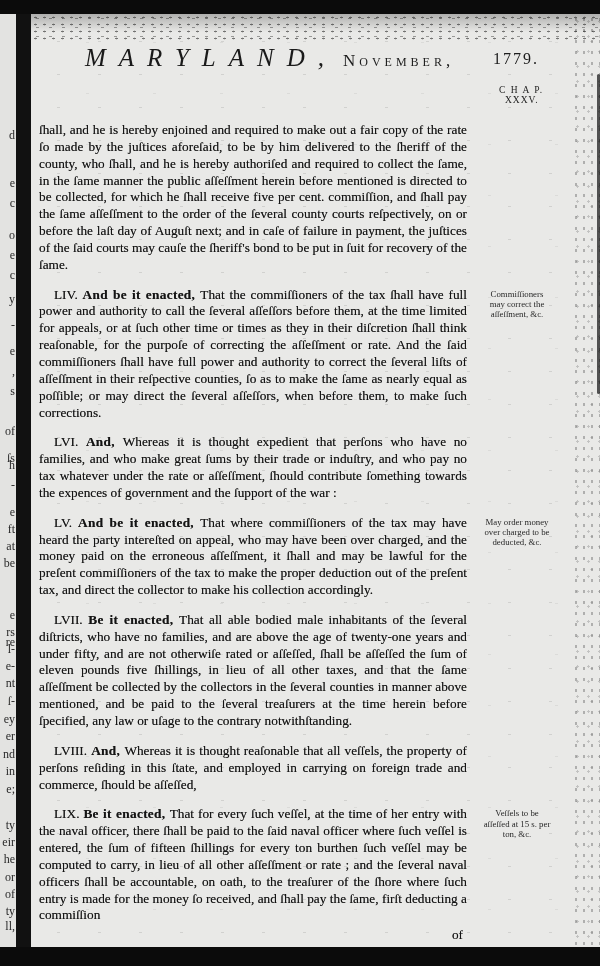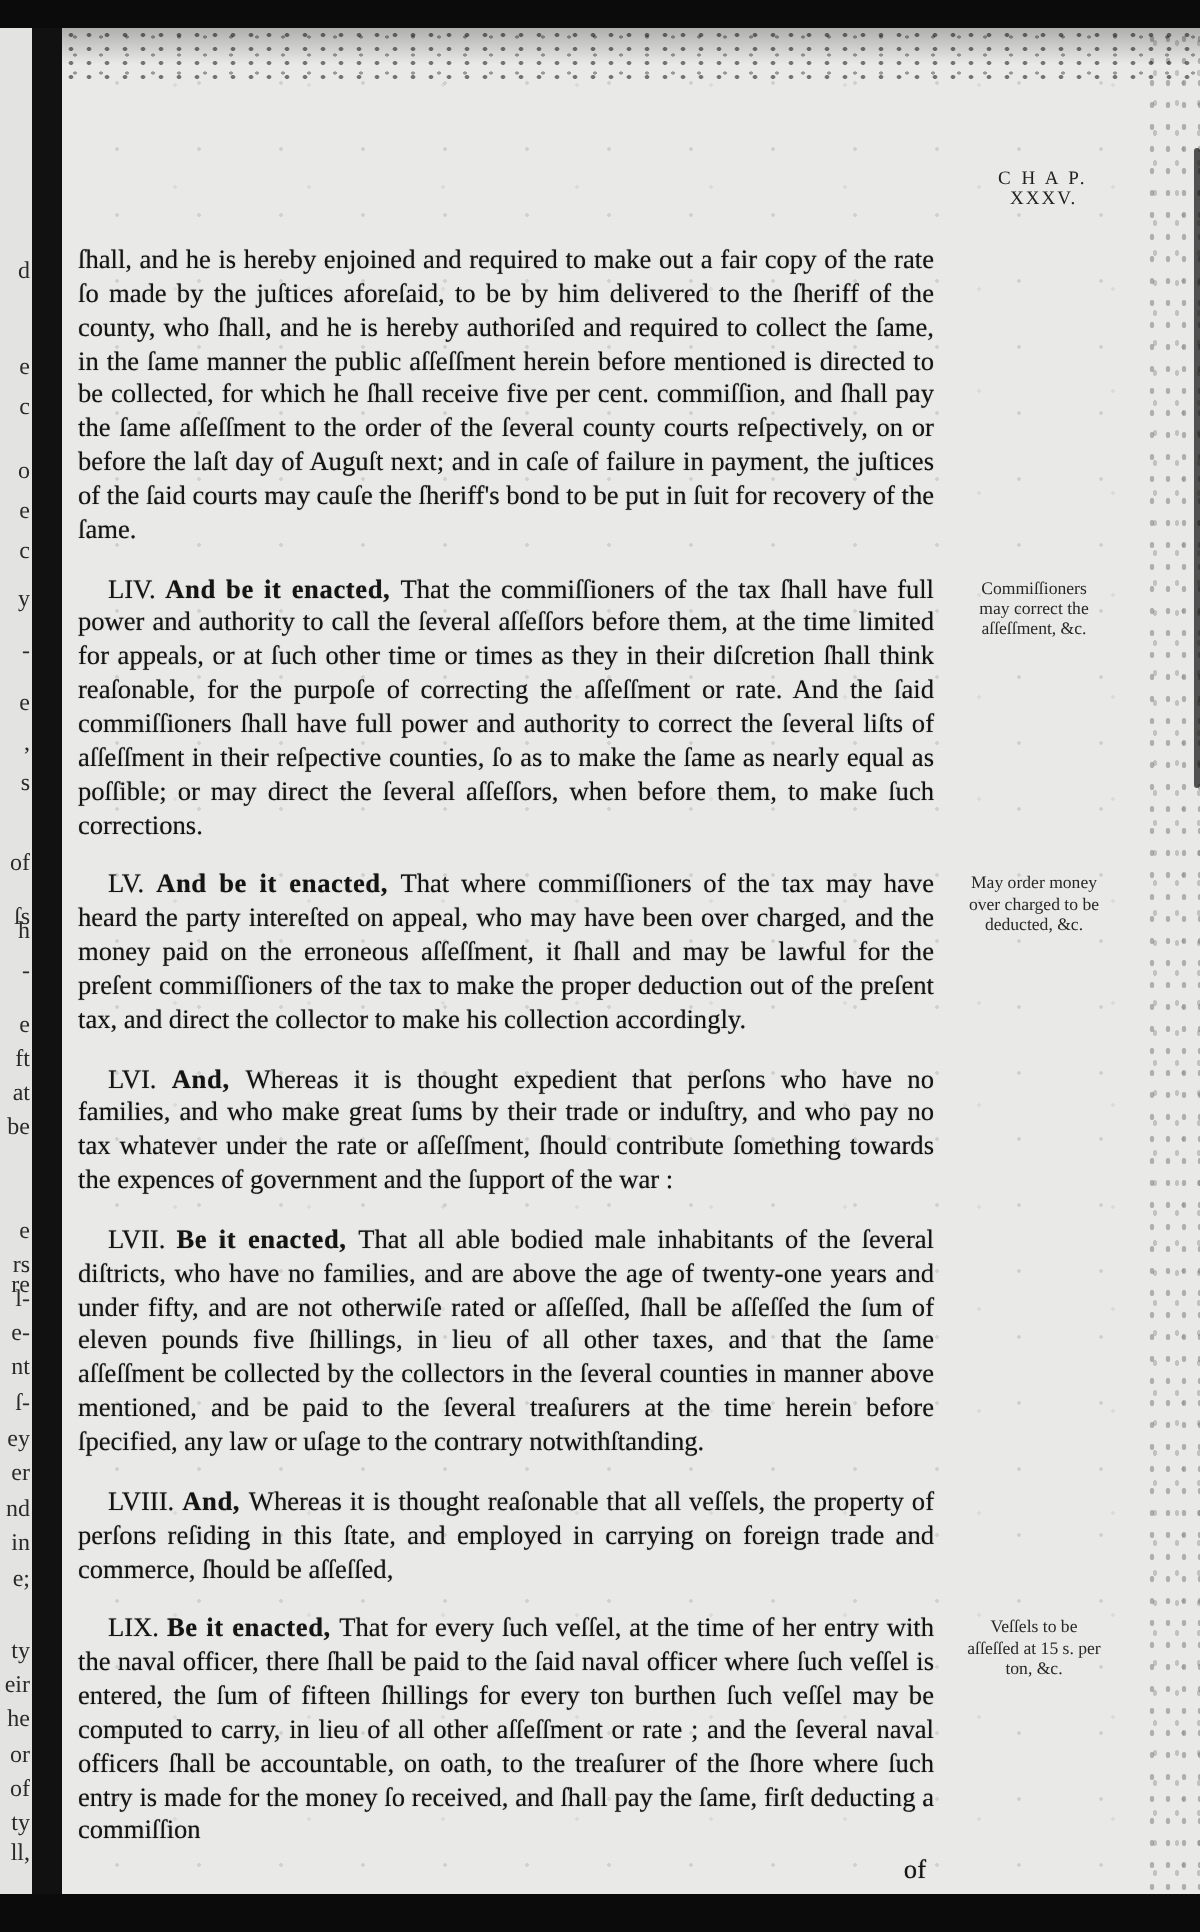--- a/index.html
+++ b/index.html
@@ -158,20 +158,25 @@
       <span class="frag" style="top: 905px; font-family: Liberation Serif, serif;">ll,</span>
     </div>
 
   <div class="gutter-bar"></div>
 
   <div class="page">
     <div class="top-speckle"></div>
     <div class="right-speckle"></div>
     <div class="right-line"></div>
 
+    <div class="header">
+      <span class="hdr-title">MARYLAND,</span>
+      <span class="hdr-month">November,</span>
+      <span class="hdr-year">1779.</span>
+    </div>
 
     <div class="chap-note">
       <div class="l1">C H A P.</div>
       <div class="l2">XXXV.</div>
     </div>
 
     <div class="text-col" id="paras">
   <div class="para">
     <span class="pnum"></span>
     <span class="penact"></span>
@@ -180,34 +185,34 @@
   </div>
 
   <div class="para indent">
     <span class="pnum">LIV. </span>
     <span class="penact">And be it enacted, </span>
     <span class="pbody">That the commiſſioners of the tax ſhall have full power and authority to call the ſeveral aſſeſſors before them, at the time limited for appeals, or at ſuch other time or times as they in their diſcretion ſhall think reaſonable, for the purpoſe of correcting the aſſeſſment or rate. And the ſaid commiſſioners ſhall have full power and authority to correct the ſeveral liſts of aſſeſſment in their reſpective counties, ſo as to make the ſame as nearly equal as poſſible; or may direct the ſeveral aſſeſſors, when before them, to make ſuch corrections.</span>
     <span class="mnote">Commiſſioners may correct the aſſeſſment, &amp;c.</span>
   </div>
 
   <div class="para indent">
+    <span class="pnum">LVI. </span>
+    <span class="penact">And, </span>
+    <span class="pbody">Whereas it is thought expedient that perſons who have no families, and who make great ſums by their trade or induſtry, and who pay no tax whatever under the rate or aſſeſſment, ſhould contribute ſomething towards the expences of government and the ſupport of the war :</span>
+    
+  </div>
+
+  <div class="para indent">
     <span class="pnum">LV. </span>
     <span class="penact">And be it enacted, </span>
     <span class="pbody">That where commiſſioners of the tax may have heard the party intereſted on appeal, who may have been over charged, and the money paid on the erroneous aſſeſſment, it ſhall and may be lawful for the preſent commiſſioners of the tax to make the proper deduction out of the preſent tax, and direct the collector to make his collection accordingly.</span>
     <span class="mnote">May order money over charged to be deducted, &amp;c.</span>
   </div>
 
   <div class="para indent">
-    <span class="pnum">LVI. </span>
-    <span class="penact">And, </span>
-    <span class="pbody">Whereas it is thought expedient that perſons who have no families, and who make great ſums by their trade or induſtry, and who pay no tax whatever under the rate or aſſeſſment, ſhould contribute ſomething towards the expences of government and the ſupport of the war :</span>
-    
-  </div>
-
-  <div class="para indent">
     <span class="pnum">LVII. </span>
     <span class="penact">Be it enacted, </span>
     <span class="pbody">That all able bodied male inhabitants of the ſeveral diſtricts, who have no families, and are above the age of twenty-one years and under fifty, and are not otherwiſe rated or aſſeſſed, ſhall be aſſeſſed the ſum of eleven pounds five ſhillings, in lieu of all other taxes, and that the ſame aſſeſſment be collected by the collectors in the ſeveral counties in manner above mentioned, and be paid to the ſeveral treaſurers at the time herein before ſpecified, any law or uſage to the contrary notwithſtanding.</span>
   </div>
 
   <div class="para indent">
     <span class="pnum">LVIII. </span>
     <span class="penact">And, </span>
     <span class="pbody">Whereas it is thought reaſonable that all veſſels, the property of perſons reſiding in this ſtate, and employed in carrying on foreign trade and commerce, ſhould be aſſeſſed,</span>
     

